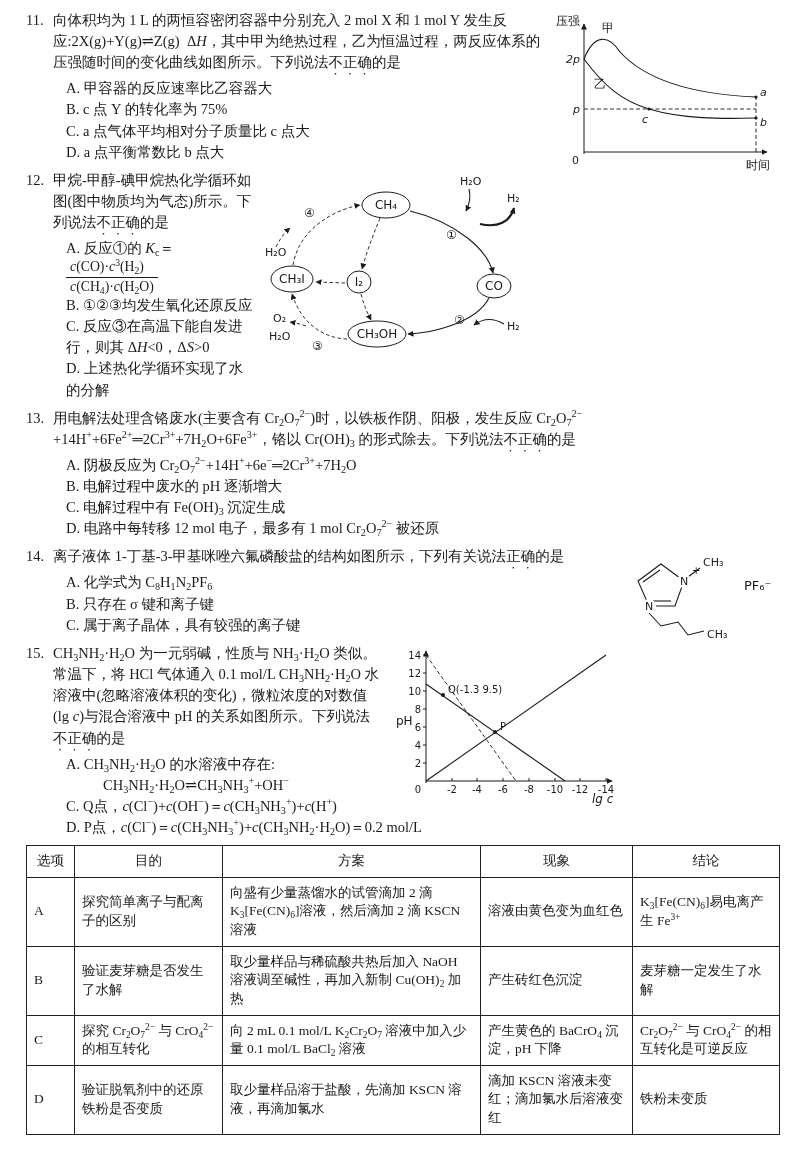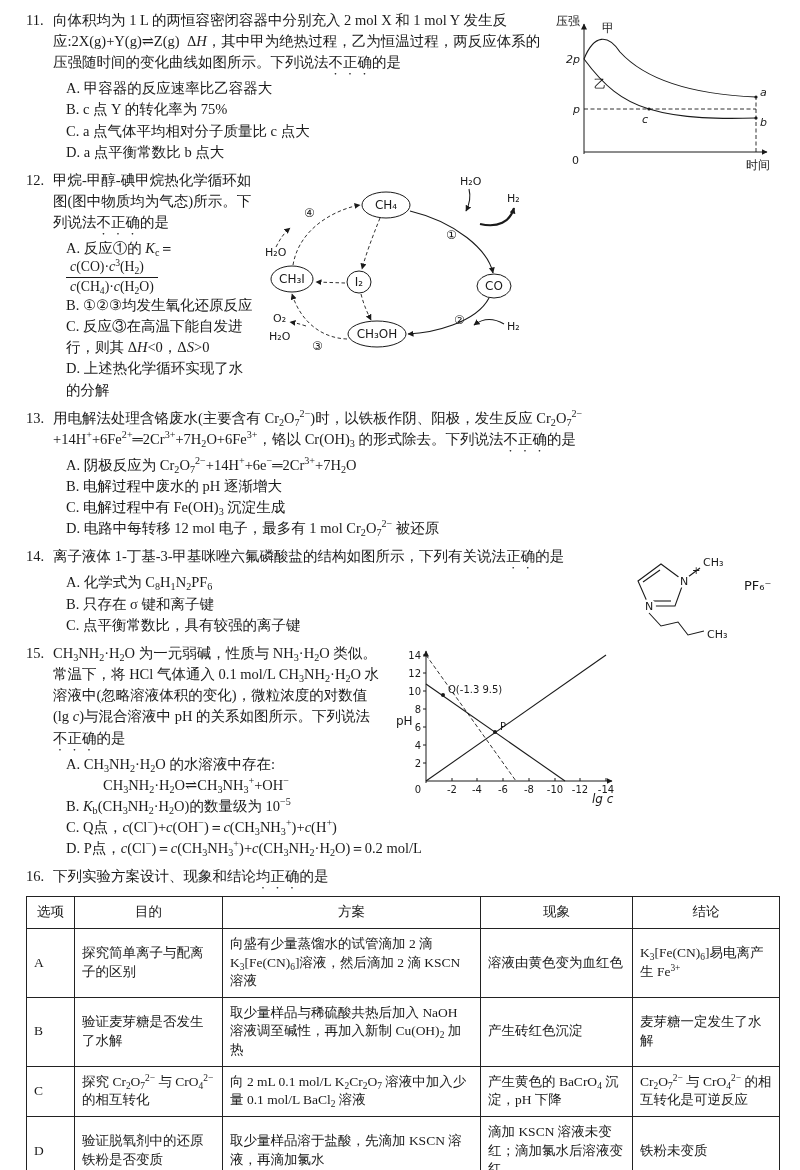--- a/index.html
+++ b/index.html
@@ -166,21 +166,21 @@
         <text x="21" y="62" text-anchor="middle" class="t11">N</text>
         <path d="M21,65 L33,78 L50,74 L60,87 L76,83" class="cv"></path>
         <text x="79" y="90" class="t11">CH₃</text>
         <text x="116" y="42" class="t13">PF₆⁻</text>
       </svg>
     </figure>
     <div class="q-body">
       <p class="stem"><span class="qnum">14.</span><span>离子液体 1-丁基-3-甲基咪唑六氟磷酸盐的结构如图所示，下列有关说法<span class="emph">正确</span>的是</span></p>
       <p class="opt">A. 化学式为 C<sub>8</sub>H<sub>1</sub>N<sub>2</sub>PF<sub>6</sub></p>
       <p class="opt">B. 只存在 σ 键和离子键</p>
-      <p class="opt">C. 点平衡常数比，具有较强的离子键</p>
+      <p class="opt">C. 属于离子晶体，具有较强的离子键</p>
     </div>
   </section>
 
   <section class="question">
     <figure class="fig">
       <svg width="232" height="162" viewBox="0 0 232 162">
         <line x1="38" y1="138" x2="38" y2="6" class="ax" marker-end="url(#ah)"></line>
         <line x1="38" y1="136" x2="224" y2="136" class="ax" marker-end="url(#ah)"></line>
         <text x="8" y="80" class="t12">pH</text>
         <text x="204" y="158" class="t12i">lg c</text>
@@ -219,30 +219,26 @@
         <circle cx="55" cy="50" r="2" class="dot"></circle>
         <text x="60" y="48" class="t10">Q(-1.3 9.5)</text>
         <circle cx="107" cy="87" r="2" class="dot"></circle>
         <text x="112" y="85" class="t10">P</text>
       </svg>
     </figure>
     <div class="q-body">
       <p class="stem"><span class="qnum">15.</span><span>CH<sub>3</sub>NH<sub>2</sub>·H<sub>2</sub>O 为一元弱碱，性质与 NH<sub>3</sub>·H<sub>2</sub>O 类似。常温下，将 HCl 气体通入 0.1 mol/L CH<sub>3</sub>NH<sub>2</sub>·H<sub>2</sub>O 水溶液中(忽略溶液体积的变化)，微粒浓度的对数值(lg <i>c</i>)与混合溶液中 pH 的关系如图所示。下列说法<span class="emph">不正确</span>的是</span></p>
       <p class="opt">A. CH<sub>3</sub>NH<sub>2</sub>·H<sub>2</sub>O 的水溶液中存在:</p>
       <p class="opt opt-eq">CH<sub>3</sub>NH<sub>2</sub>·H<sub>2</sub>O⇌CH<sub>3</sub>NH<sub>3</sub><sup>+</sup>+OH<sup>−</sup></p>
-      <p class="opt">B. <i>K</i><sub>b</sub>(CH<sub>3</sub>NH<sub>2</sub>·H<sub>2</sub>O)的数量级为 10<sup>−5</sup></p>
       <p class="opt">C. Q点，<i>c</i>(Cl<sup>−</sup>)+<i>c</i>(OH<sup>−</sup>)＝<i>c</i>(CH<sub>3</sub>NH<sub>3</sub><sup>+</sup>)+<i>c</i>(H<sup>+</sup>)</p>
       <p class="opt">D. P点，<i>c</i>(Cl<sup>−</sup>)＝<i>c</i>(CH<sub>3</sub>NH<sub>3</sub><sup>+</sup>)+<i>c</i>(CH<sub>3</sub>NH<sub>2</sub>·H<sub>2</sub>O)＝0.2 mol/L</p>
     </div>
   </section>
 
   <section class="question">
-    <div class="q-body">
-      <p class="stem"><span class="qnum">16.</span><span>下列实验方案设计、现象和结论<span class="emph">均正确</span>的是</span></p>
-    </div>
     <table class="exp-table">
       <colgroup>
         <col style="width:48px">
           <col style="width:148px">
           <col style="width:258px">
           <col style="width:152px">
           <col>
       </colgroup>
       <thead>
         <tr>

